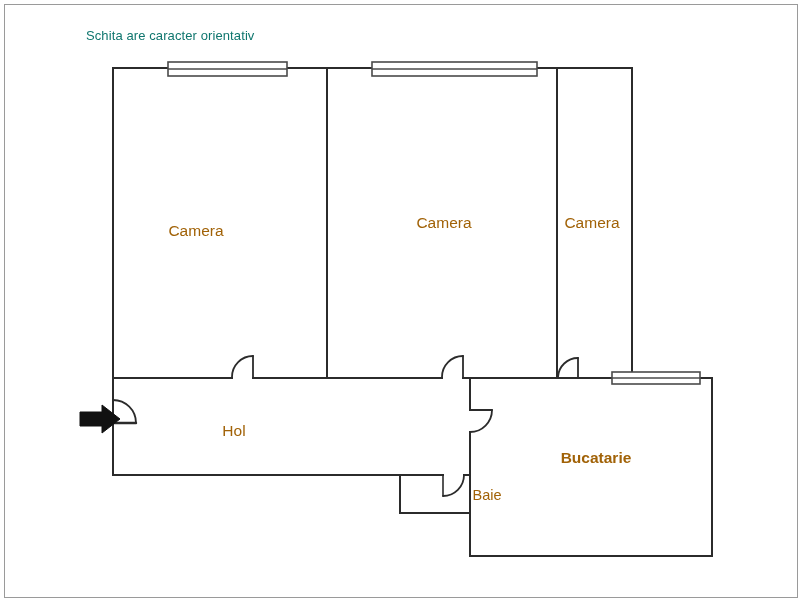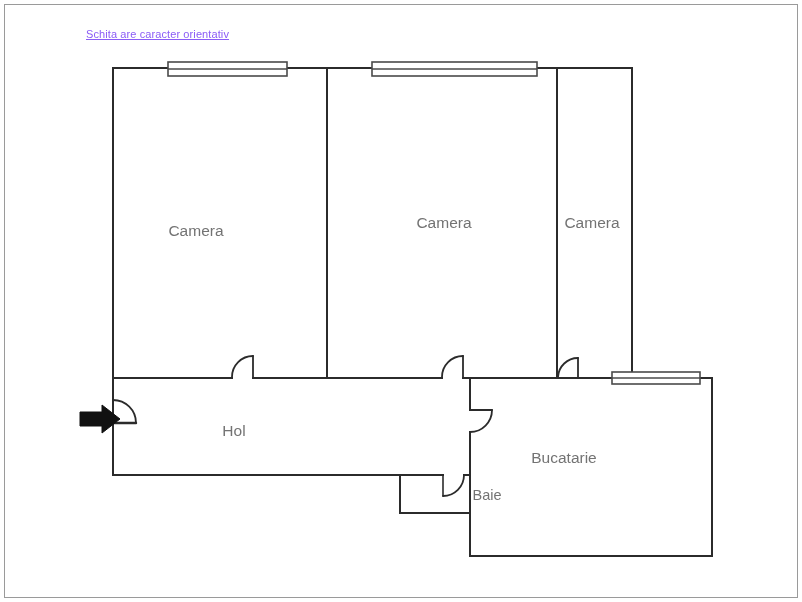--- a/index.html
+++ b/index.html
@@ -25,37 +25,36 @@
     width: 794px;
     height: 594px;
     border: 1px solid #9a9a9a;
     box-sizing: border-box;
     pointer-events: none;
   }
   #plan-title {
     position: absolute;
     left: 86px;
     top: 28px;
-    font-size: 11px;
-    color: #8b5cf6;
+    font-size: 13px;
+    color: #0f766e;
     white-space: nowrap;
     letter-spacing: 0.1px;
-    text-decoration: underline;
   }
   #plan-svg {
     position: absolute;
     left: 0;
     top: 0;
     width: 802px;
     height: 602px;
   }
   .room-label {
     position: absolute;
     font-size: 15.5px;
-    color: #737373;
+    color: #a16207;
     white-space: nowrap;
     transform: translate(-50%, -50%);
   }
   .room-label.small {
     font-size: 14.5px;
   }
 </style>
 </head>
 <body>
 
@@ -161,15 +160,15 @@
   <div class="room-label" style="left:196px; top:231px;">Camera</div>
 
   <div class="room-label" style="left:444px; top:223px;">Camera</div>
 
   <div class="room-label" style="left:592px; top:223px;">Camera</div>
 
   <div class="room-label" style="left:234px; top:431px;">Hol</div>
 
   <div class="room-label small" style="left:440px; top:495px;margin-left:47px;">Baie</div>
 
-  <div class="room-label" style="left:564px; top:458px;">Bucatarie</div>
+  <div class="room-label" style="left:596px; top:458px;font-weight:bold;">Bucatarie</div>
 
 </div>
 
 </body></html>

